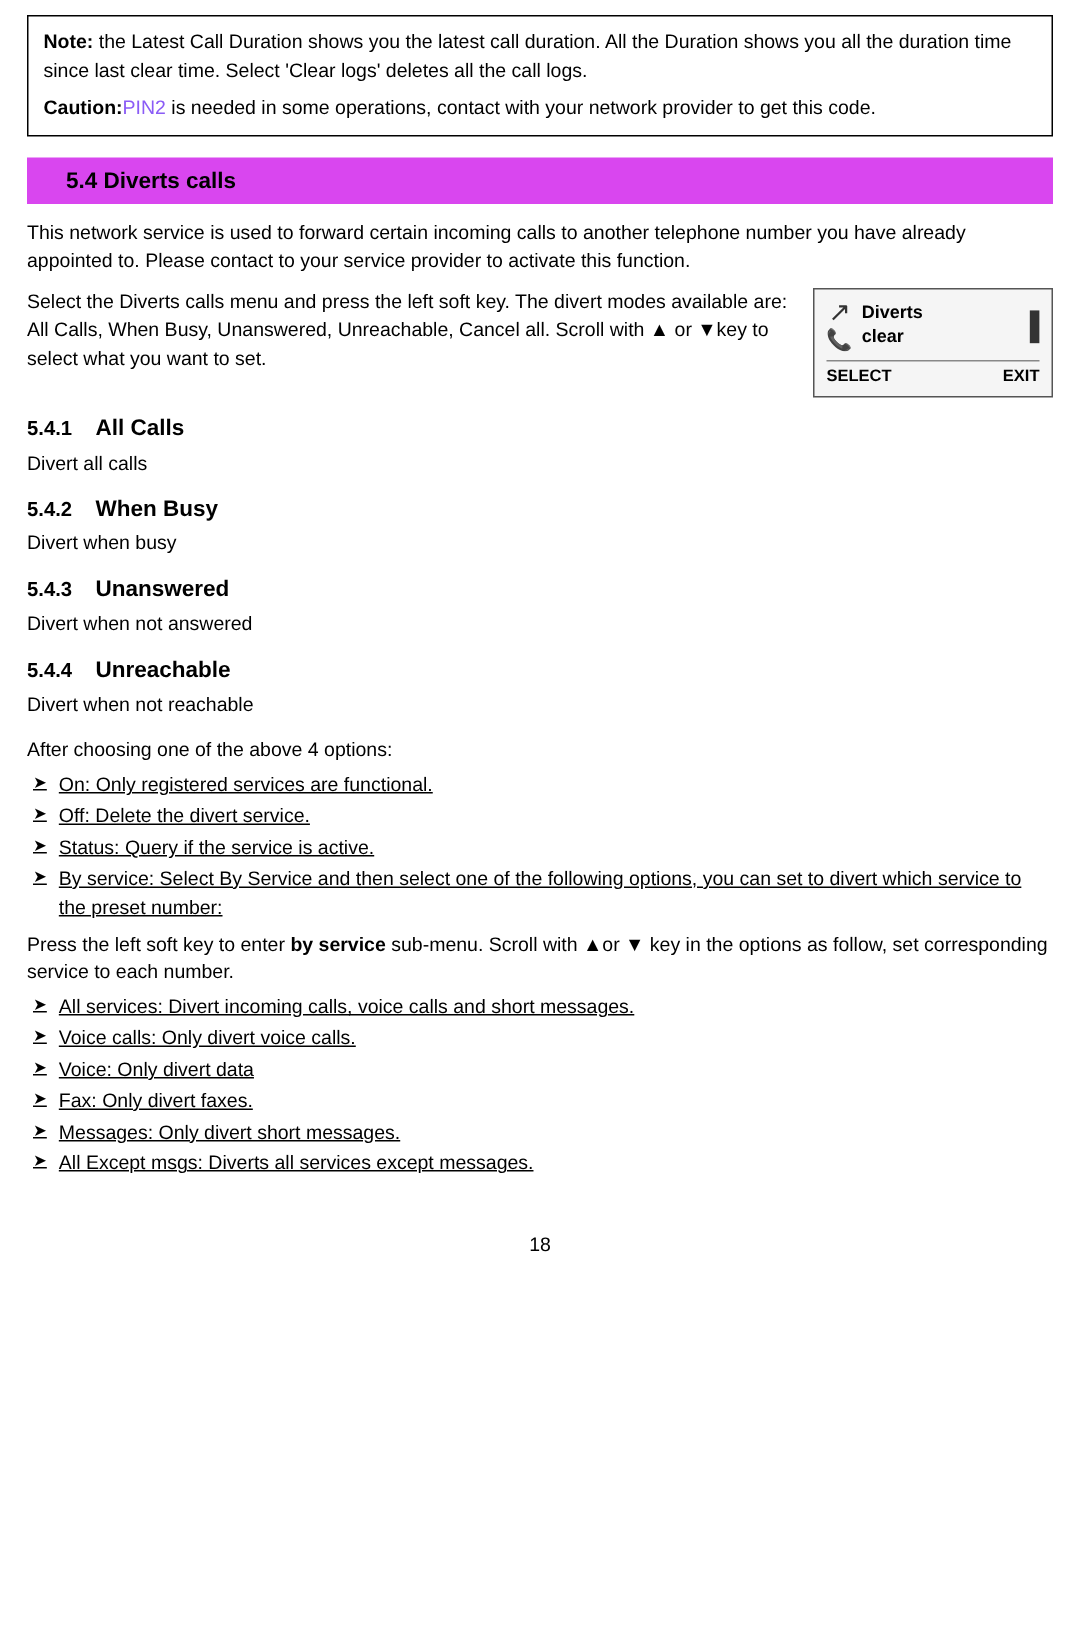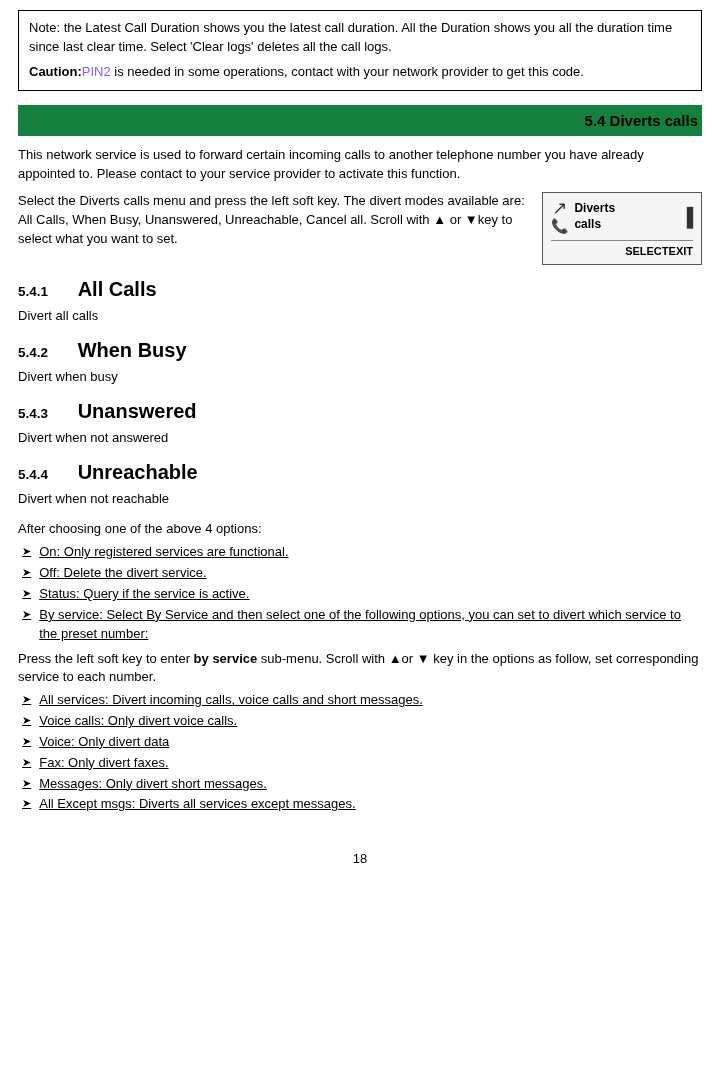--- a/index.html
+++ b/index.html
@@ -11,31 +11,30 @@
       min-height: 1085px;
       padding: 10px 18px 20px 18px;
       color: #000;
       line-height: 1.45;
     }
     .note-box {
       border: 1.5px solid #000;
       padding: 8px 10px;
       margin-bottom: 14px;
     }
-    .note-box .note-label { font-weight: normal; }
+    .note-box .note-label { font-weight: bold; }
     .note-box .caution-label { font-weight: bold; }
     .pin2 { color: #8b5cf6; }
     .section-header {
-      background: #15803d;
-      padding: 5px 4px;
+      background: #d946ef;
+      padding: 5px 26px;
       font-size: 15px;
       font-weight: bold;
       margin-bottom: 10px;
       margin-top: 4px;
-      text-align: right;
     }
     .section-body { margin-bottom: 8px; }
     .divert-figure-row {
       display: flex;
       align-items: flex-start;
       gap: 16px;
       margin-bottom: 6px;
     }
     .divert-figure-text { flex: 1; }
     .phone-widget {
@@ -65,40 +64,40 @@
       font-weight: bold;
       line-height: 1.3;
     }
     .phone-signal {
       margin-left: auto;
       font-size: 18px;
       color: #333;
     }
     .phone-softkeys {
       display: flex;
-      justify-content: flex-end;
+      justify-content: space-between;
       font-size: 11px;
       font-weight: bold;
       border-top: 1px solid #888;
       padding-top: 3px;
       margin-top: 2px;
     }
     .subsection-heading {
       margin-top: 10px;
       margin-bottom: 3px;
     }
     .subsection-num {
       font-size: 13.5px;
       font-weight: bold;
       font-variant-numeric: normal;
     }
     .subsection-title {
-      font-size: 20px;
-      font-weight: bold;
-      margin-left: 26px;
+      font-size: 15px;
+      font-weight: bold;
+      margin-left: 12px;
     }
     .sub-desc { margin-bottom: 6px; }
     .after-section { margin-top: 12px; margin-bottom: 4px; }
     .bullet-list {
       list-style: none;
       padding: 0;
       margin: 0 0 6px 0;
     }
     .bullet-list li {
       display: flex;
@@ -148,21 +147,21 @@
   </div>
 
   <div class="phone-widget">
     <div class="phone-widget-screen">
       <div class="phone-icon-area">
         <span style="font-size:18px;">↗</span>
         <span style="font-size:14px;">📞</span>
       </div>
       <div class="phone-display-text">
         <div>Diverts</div>
-        <div>calls</div>
+        <div>clear</div>
       </div>
       <div class="phone-signal">▐</div>
     </div>
     <div class="phone-softkeys">
       <span>SELECT</span>
       <span>EXIT</span>
     </div>
   </div>
 </div>
 

